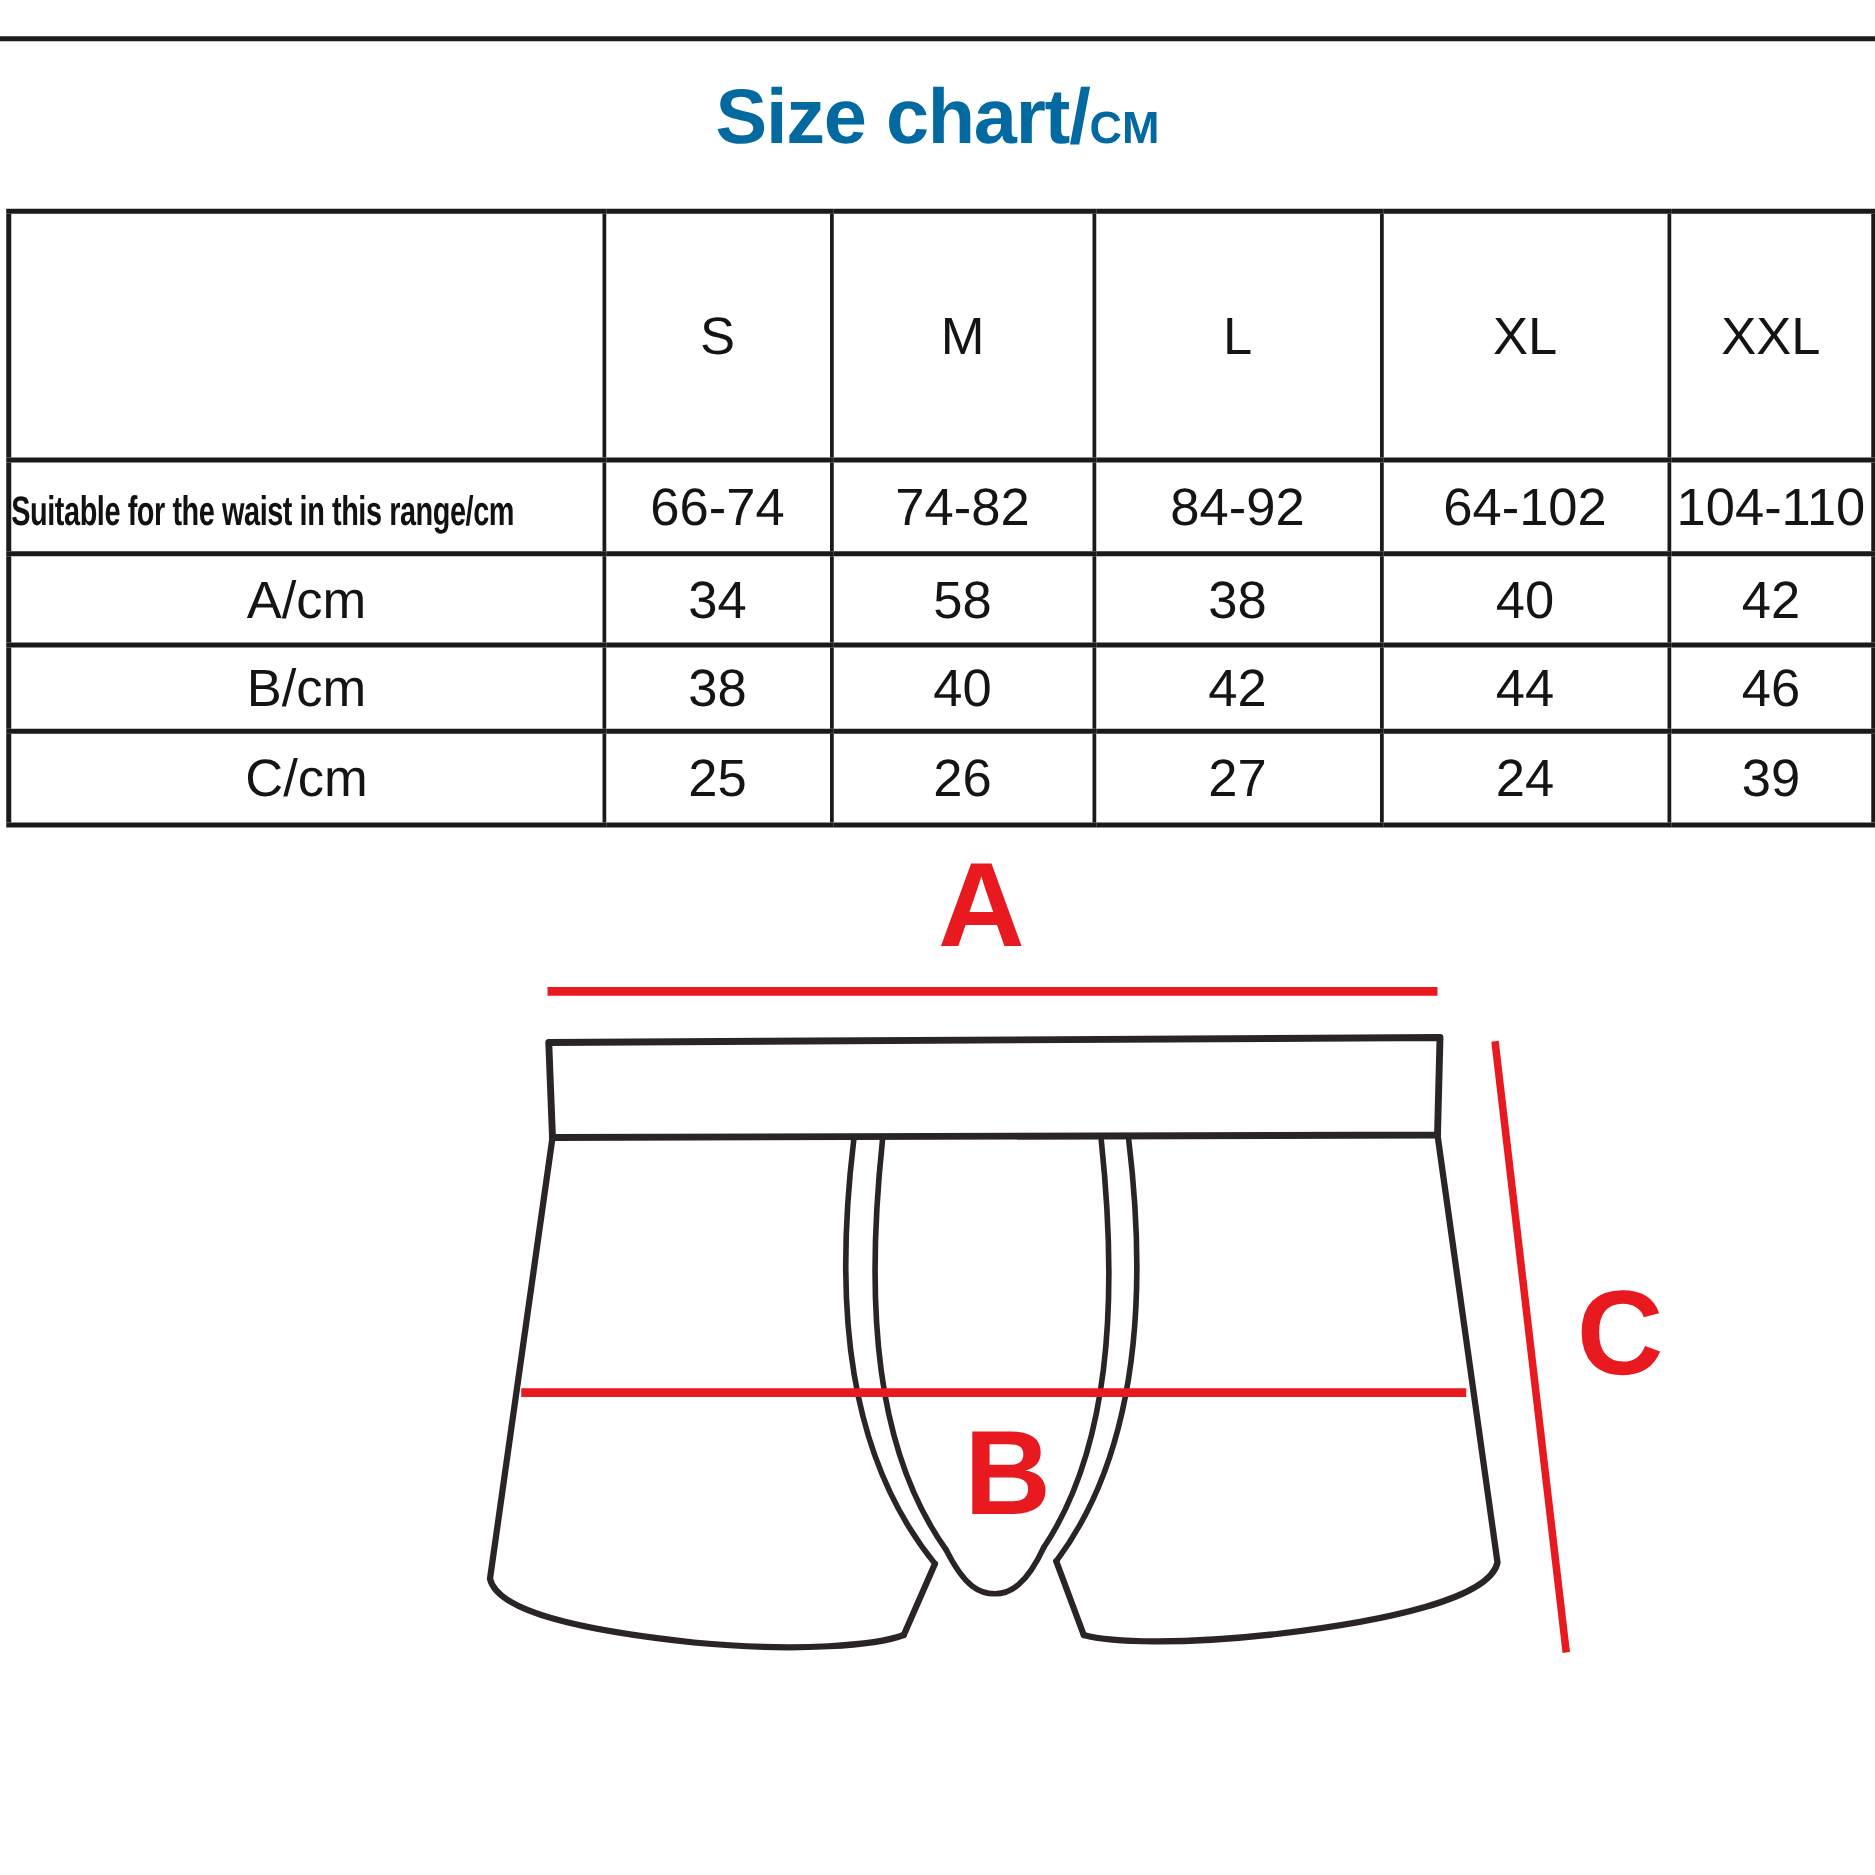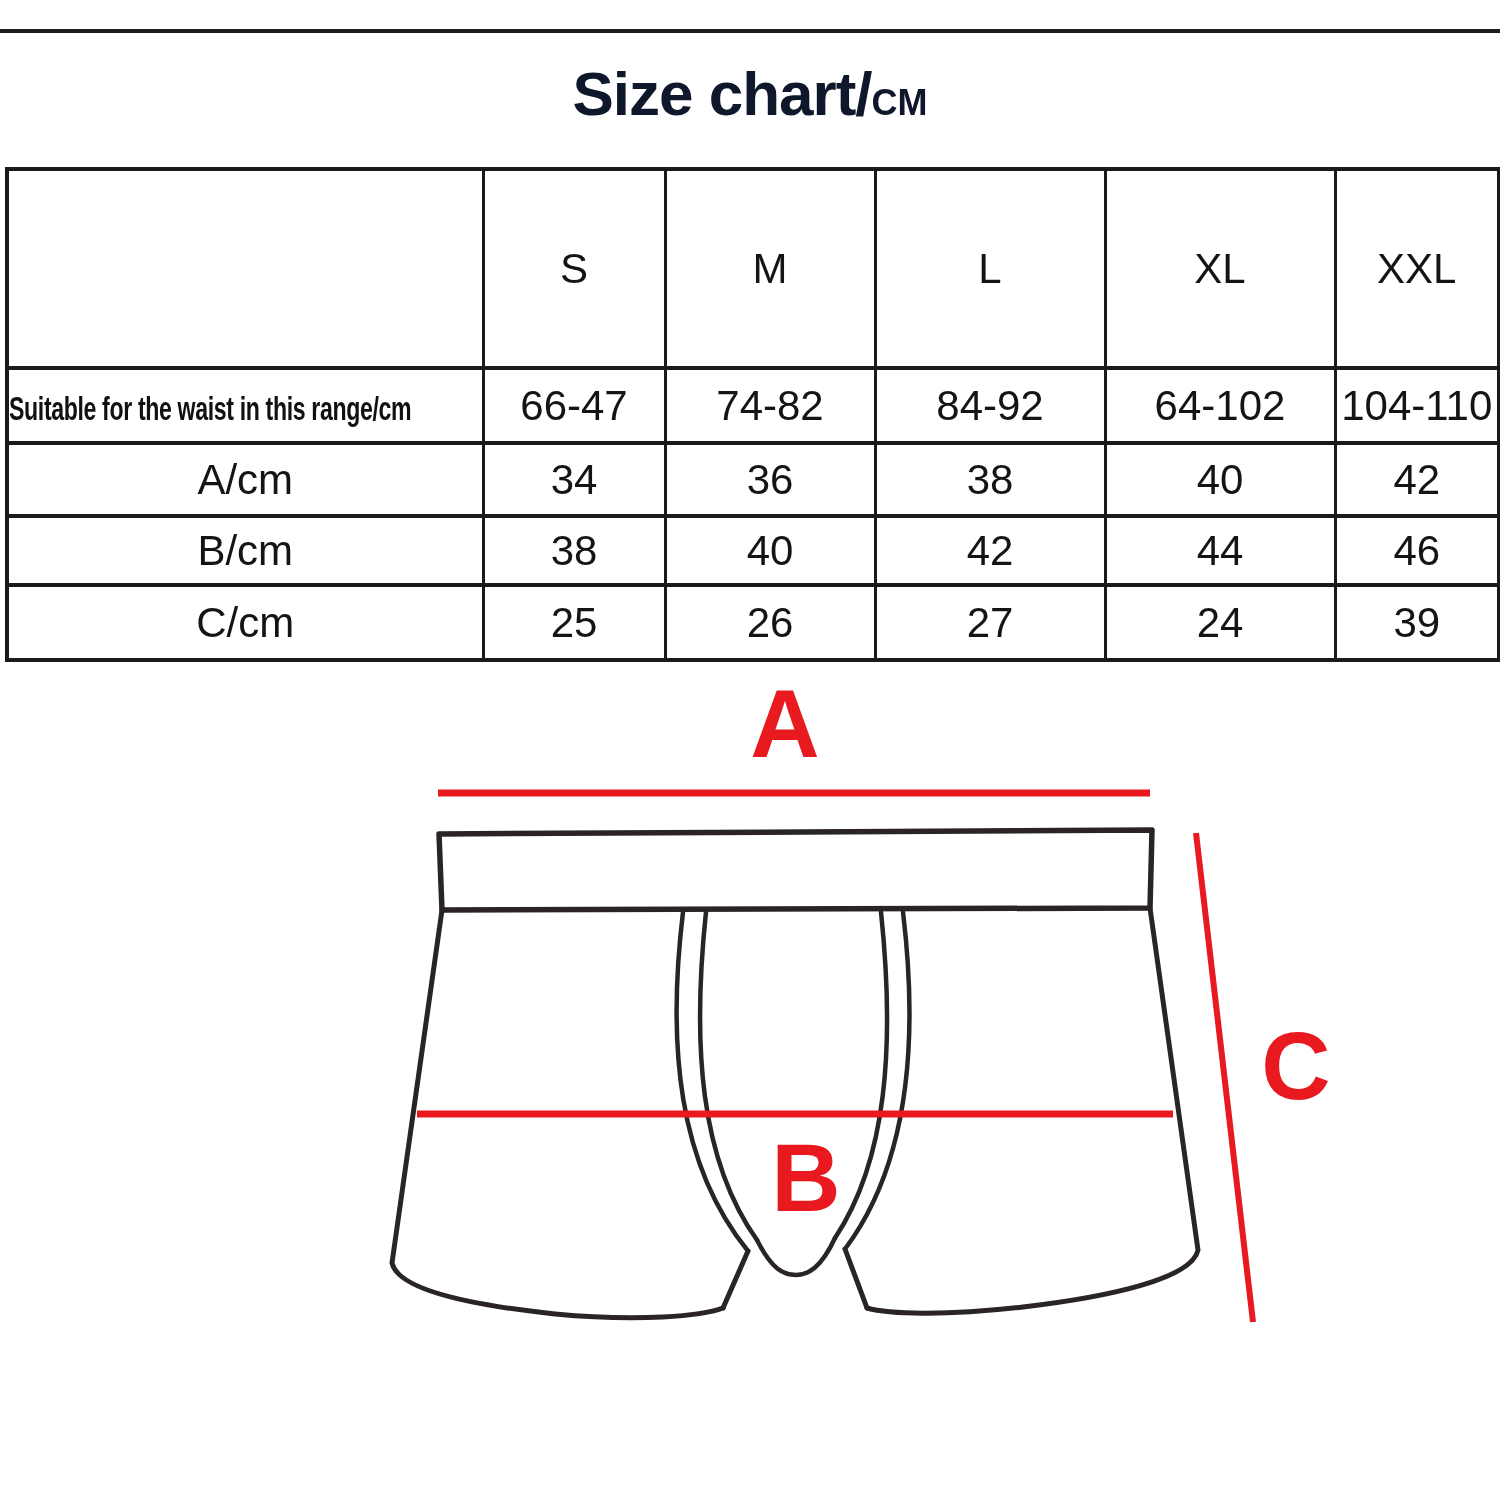--- a/index.html
+++ b/index.html
@@ -5,21 +5,21 @@
   html,body{margin:0;padding:0;background:#fff;}
   .screen{
     position:relative;width:1500px;height:1500px;background:#ffffff;
     font-family:"Liberation Sans",sans-serif;color:#1b1b1b;overflow:hidden;
   }
   .top-rule{
     position:absolute;left:0;top:29px;width:1500px;height:4px;background:#1c1c1c;
   }
   .title{
     position:absolute;left:0;top:58px;width:1500px;text-align:center;
-    color:#0f172a;font-weight:bold;letter-spacing:-1px;white-space:nowrap;
+    color:#0369a1;font-weight:bold;letter-spacing:-1px;white-space:nowrap;
   }
   .title .main{font-size:62px;}
   .title .unit{font-size:36px;letter-spacing:0;}
   table.size-table{
     position:absolute;left:5px;top:167px;width:1492px;height:495px;
     border-collapse:collapse;table-layout:fixed;background:#fff;
   }
   table.size-table td,table.size-table th{
     border:3px solid #1a1a1a;border-top-width:4px;border-bottom-width:4px;
     text-align:center;vertical-align:middle;padding:0;
@@ -62,30 +62,30 @@
         <tr>
       <th></th>
       <th>S</th>
       <th>M</th>
       <th>L</th>
       <th>XL</th>
       <th>XXL</th>
     </tr>
     <tr style="height:75px">
       <td class="lbl-cond"><span class="squeeze">Suitable for the waist in this range/cm</span></td>
-      <td>66-47</td>
+      <td>66-74</td>
       <td>74-82</td>
       <td>84-92</td>
       <td>64-102</td>
       <td>104-110</td>
     </tr>
     <tr style="height:73px">
       <td class="lbl-plain">A/cm</td>
       <td>34</td>
-      <td>36</td>
+      <td>58</td>
       <td>38</td>
       <td>40</td>
       <td>42</td>
     </tr>
     <tr style="height:69px">
       <td class="lbl-plain">B/cm</td>
       <td>38</td>
       <td>40</td>
       <td>42</td>
       <td>44</td>

